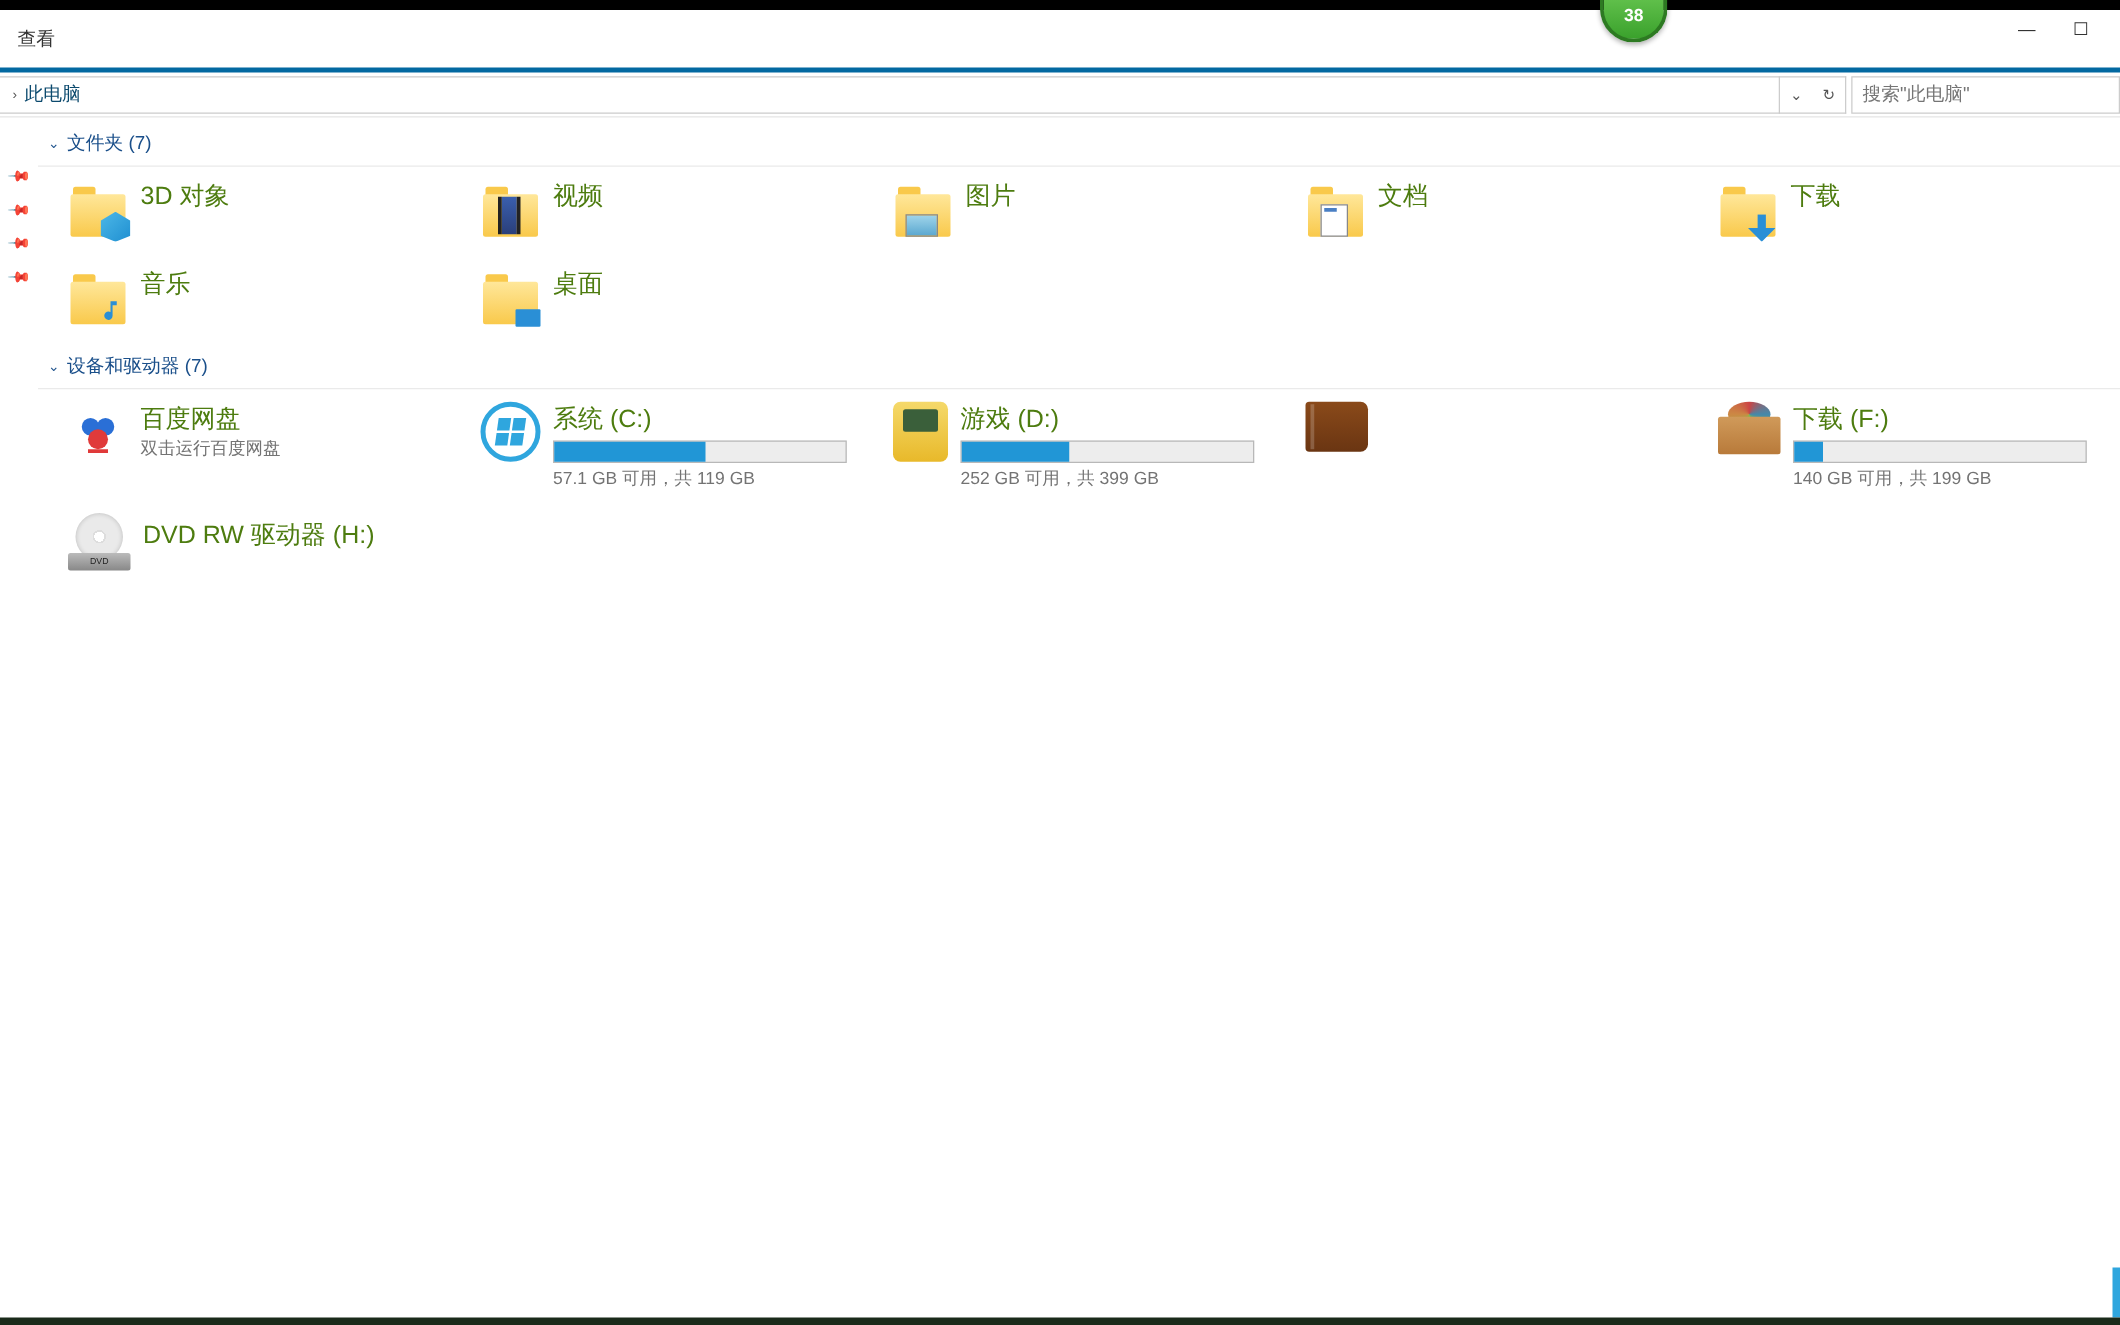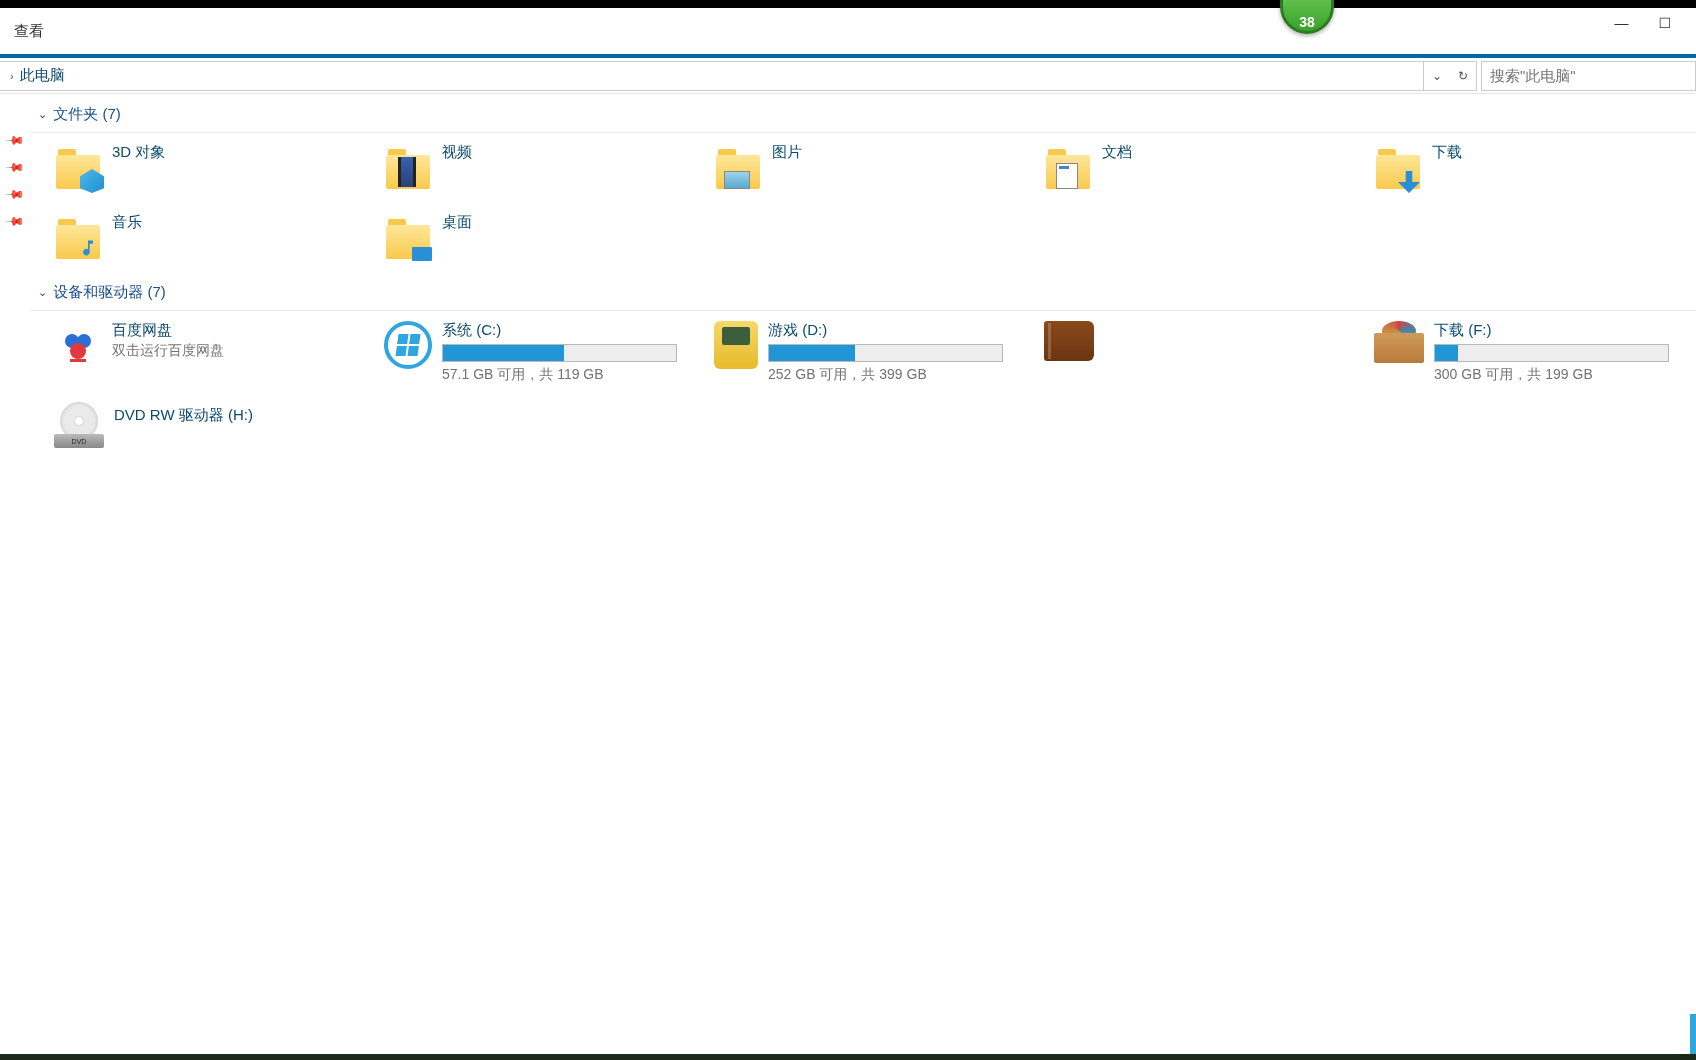--- a/index.html
+++ b/index.html
@@ -5,21 +5,21 @@
 * { margin: 0; padding: 0; box-sizing: border-box; font-family: "Microsoft YaHei", "Segoe UI", sans-serif; }
 body { background: #fff; width: 1696px; height: 1060px; overflow: hidden; position: relative; }
 
 .top-black-bar { background: #000; height: 8px; width: 100%; }
 
 .badge {
   position: absolute; top: 0; left: 1280px; width: 54px; height: 34px;
   background: linear-gradient(#5fbf4a,#3aa12c); border: 3px solid #2d7a22;
   border-top: none; border-radius: 0 0 27px 27px; color: #fff;
   display: flex; align-items: flex-start; justify-content: center;
-  font-size: 14px; font-weight: bold; padding-top: 14px;
+  font-size: 14px; font-weight: bold; padding-top: 4px;
   box-shadow: 0 2px 4px rgba(0,0,0,.3);
 }
 
 .window-controls { position: absolute; top: 15px; right: 25px; display: flex; gap: 30px; }
 .window-controls span { font-size: 14px; color: #333; cursor: pointer; }
 
 .ribbon-tabs { height: 50px; display: flex; align-items: center; padding-left: 4px; border-bottom: 4px solid #0369a1; }
 .ribbon-tabs .tab { font-size: 15px; color: #333; padding: 6px 10px; cursor: pointer; }
 
 .address-bar { height: 36px; display: flex; align-items: center; border-bottom: 1px solid #e5e5e5; }
@@ -38,21 +38,21 @@
 .content { flex: 1; padding: 5px 0 0 0; overflow: auto; }
 
 .section-header { display: flex; align-items: center; gap: 6px; font-size: 15px; color: #1a4f8a; padding: 6px 0 6px 8px; cursor: pointer; }
 .section-header .chev { font-size: 11px; color: #1a4f8a; }
 .section-rule { border: none; border-top: 1px solid #eaeaea; margin: 2px 0 8px 0; }
 
 .grid { display: grid; grid-template-columns: repeat(5, 330px); column-gap: 0; row-gap: 18px; padding-left: 22px; }
 
 .item { display: flex; align-items: flex-start; gap: 10px; cursor: pointer; padding: 2px; }
 .item .info { display: flex; flex-direction: column; gap: 2px; min-width: 0; }
-.item .title { font-size: 15px; color: #0c4a6e; white-space: nowrap; }
+.item .title { font-size: 20px; color: #4d7c0f; white-space: nowrap; }
 .item .subtitle { font-size: 14px; color: #737373; }
 .item .bar { width: 235px; height: 18px; border: 1px solid #b8b8b8; background: #ededed; position: relative; margin: 2px 0; }
 .item .bar .fill { position: absolute; top: 0; left: 0; bottom: 0; background: #2196d6; }
 
 .folder-icon { width: 48px; height: 48px; position: relative; }
 .folder-back { position: absolute; width: 44px; height: 34px; bottom: 2px; left: 2px; background: linear-gradient(#ffe79a,#f9c94b); border-radius: 2px; }
 .folder-tab { position: absolute; width: 18px; height: 8px; top: 6px; left: 4px; background: #f9c94b; border-radius: 2px 2px 0 0; }
 .folder-overlay { position: absolute; }
 
 .ov-3d { width: 24px; height: 24px; bottom: -2px; right: -2px; background: linear-gradient(135deg,#4db8e8,#1f8fd1); clip-path: polygon(50% 0,100% 30%,100% 80%,50% 100%,0 80%,0 30%); }
@@ -278,21 +278,21 @@
       <div class="item">
         <div class="box-icon">
           <div class="disc"></div>
             <div class="body"></div>
         </div>
         <div class="info">
           <span class="title">下载 (F:)</span>
           <div class="bar">
               <div class="fill" style="width: 10%;"></div>
             </div>
-          <span class="subtitle">300 GB 可用，共 199 GB</span>
+          <span class="subtitle">140 GB 可用，共 199 GB</span>
         </div>
       </div>
 
 
       <div class="item">
         <div class="dvd-icon">
           <div class="disc"></div>
             <div class="tray">DVD</div>
         </div>
         <div class="info">

